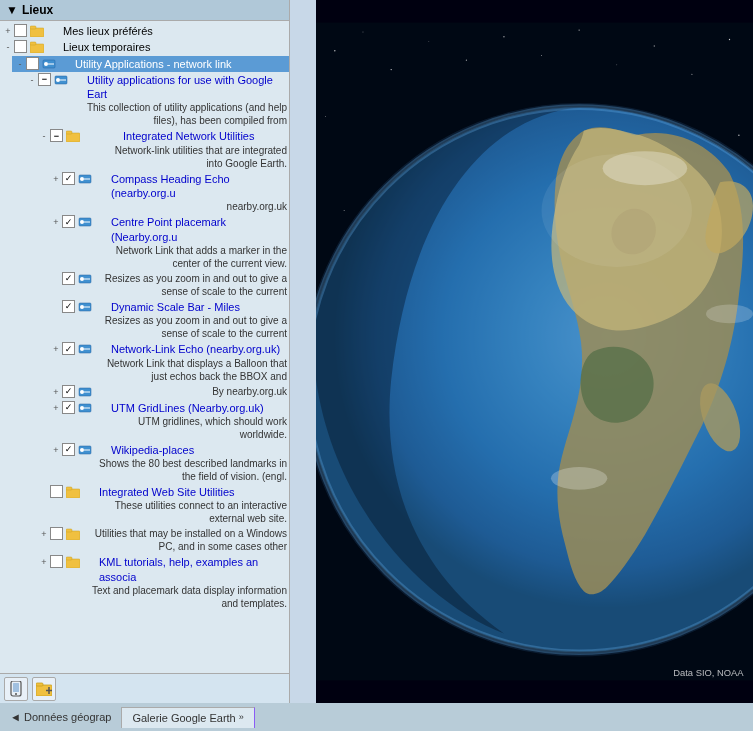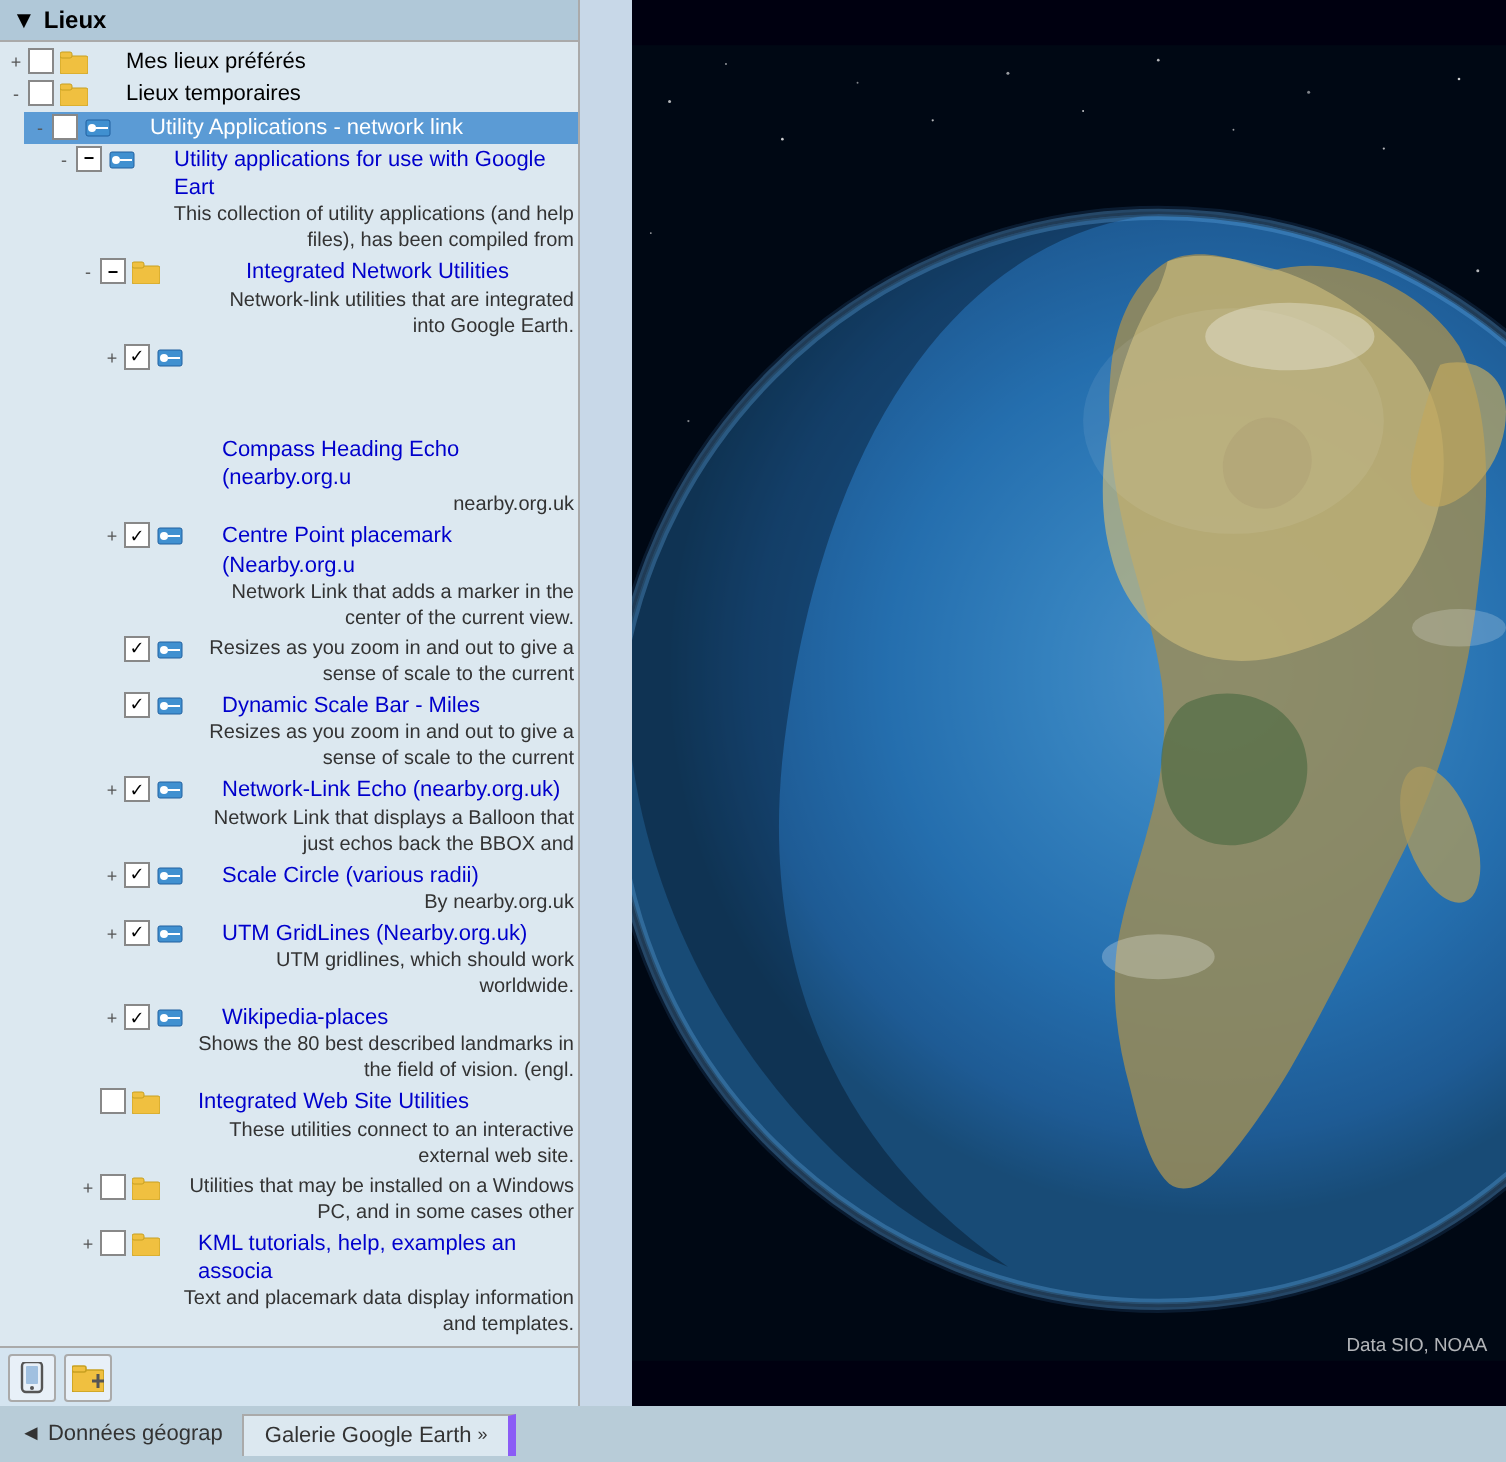--- a/index.html
+++ b/index.html
@@ -40,21 +40,21 @@
     
     .globe-area { flex: 1; background: #000010; position: relative; overflow: hidden; margin-left: 26px; }
 
     
     .bottom-bar { height: 30px; background: #d4e4f0; border-top: 1px solid #aaa; display: flex; align-items: center; padding: 2px 4px; gap: 4px; }
     .bottom-icons { display: flex; gap: 4px; flex: 1; }
     .bottom-icon { width: 24px; height: 24px; border: 1px solid #aaa; background: #e8f0f8; display: flex; align-items: center; justify-content: center; cursor: pointer; border-radius: 2px; }
 
     .tab-bar { height: 28px; background: #b8ccd8; display: flex; align-items: center; }
     .tab-item { padding: 4px 10px; font-size: 11px; cursor: pointer; color: #333; display: flex; align-items: flex-start; gap: 3px; }
-    .tab-item.active { background: #dce8f0; border-top: 1px solid #aaa; border-right: 4px solid #8b5cf6; border-left: 1px solid #aaa; }
+    .tab-item.active { background: #dce8f0; border-top: 1px solid #aaa; border-right: 1px solid #8b5cf6; border-left: 1px solid #aaa; }
     .tab-item .tab-arrow { font-size: 9px; }
 
     
     .globe-svg { width: 100%; height: 100%; }
   </style>
 </head>
 <body>
 
 <div class="main-area">
 
@@ -149,21 +149,21 @@
         <div class="tree-row">
           <div class="expander">+</div>
           <div class="checkbox checked"></div>
           <span class="icon-network">
             <svg width="14" height="12" viewBox="0 0 14 12">
                 <rect x="1" y="2" width="12" height="8" rx="1" fill="#4090d0" stroke="#2060a0" stroke-width="0.5"></rect>
                 <circle cx="4" cy="6" r="2" fill="white"></circle>
                 <line x1="6" y1="6" x2="12" y2="6" stroke="white" stroke-width="1"></line>
               </svg>
           </span>
-          <div style="flex:1;margin-top:46px;">
+          <div style="flex:1;">
             <div class="item-text"><a href="#">Compass Heading Echo (nearby.org.u</a></div>
             <div class="item-desc">nearby.org.uk</div>
           </div>
         </div>
       </div>
 
       <div class="tree-item indent4">
         <div class="tree-row">
           <div class="expander">+</div>
           <div class="checkbox checked"></div>
@@ -239,21 +239,20 @@
           <div class="expander">+</div>
           <div class="checkbox checked"></div>
           <span class="icon-network">
             <svg width="14" height="12" viewBox="0 0 14 12">
                 <rect x="1" y="2" width="12" height="8" rx="1" fill="#4090d0" stroke="#2060a0" stroke-width="0.5"></rect>
                 <circle cx="4" cy="6" r="2" fill="white"></circle>
                 <line x1="6" y1="6" x2="12" y2="6" stroke="white" stroke-width="1"></line>
               </svg>
           </span>
           <div style="flex:1;">
-            <div class="item-text"><a href="#">Scale Circle (various radii)</a></div>
             <div class="item-desc">By nearby.org.uk</div>
           </div>
         </div>
       </div>
 
       <div class="tree-item indent4">
         <div class="tree-row">
           <div class="expander">+</div>
           <div class="checkbox checked"></div>
           <span class="icon-network">

